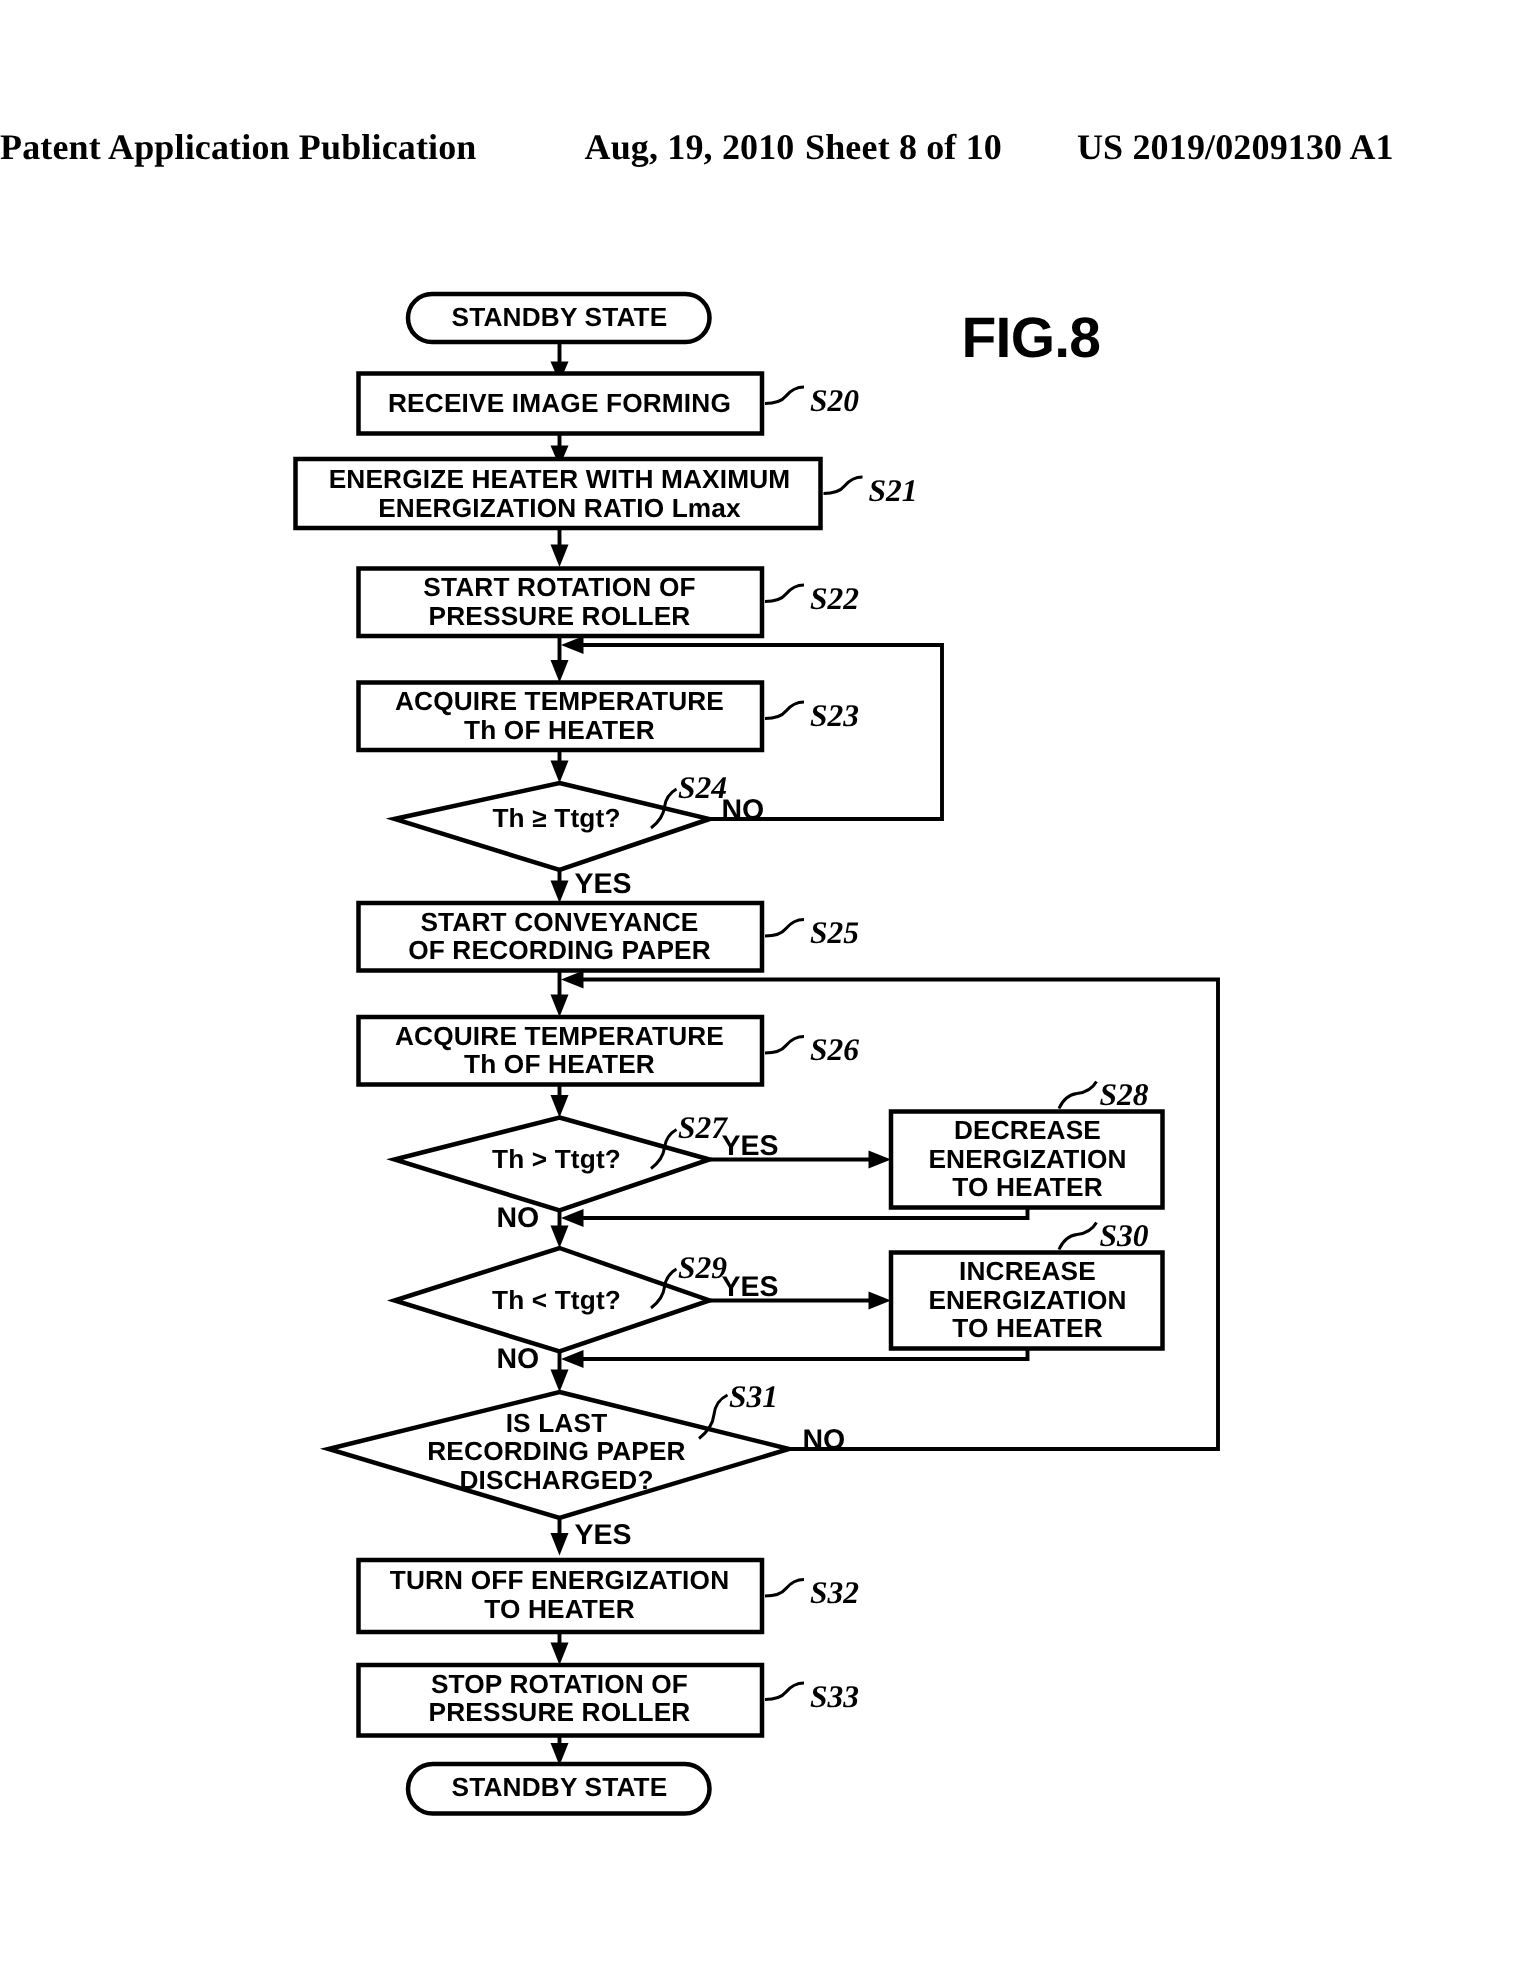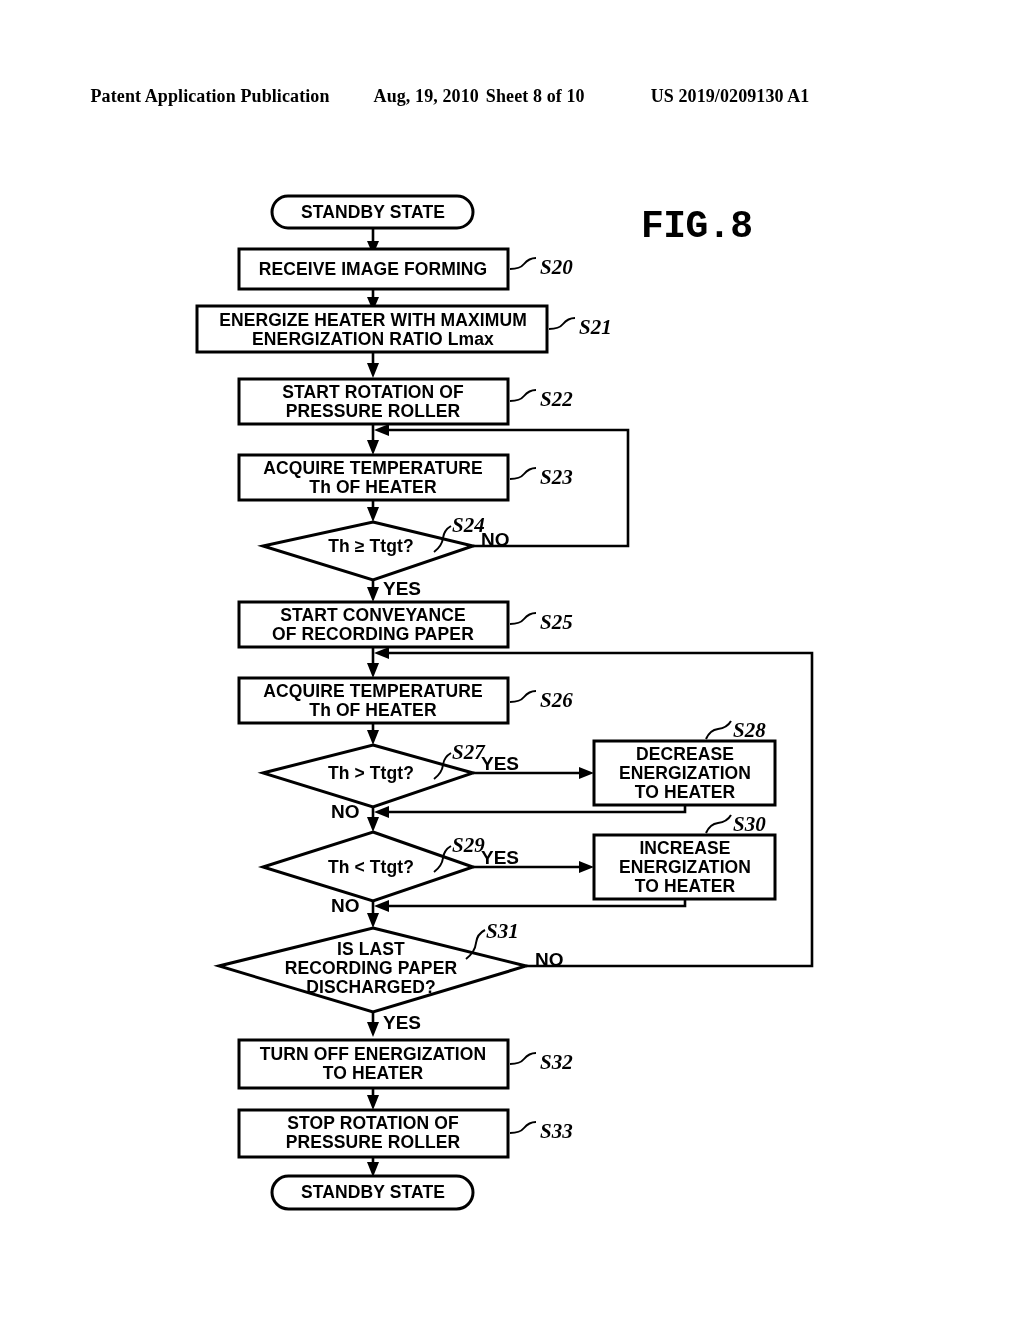--- a/index.html
+++ b/index.html
@@ -16,40 +16,39 @@
     font-family: "Liberation Sans", sans-serif;
   }
   
   #patent-header {
     position: absolute;
     left: 0;
     top: 86px;
     width: 900px;
     height: 26px;
     display: flex;
-    justify-content: center;
     align-items: baseline;
     font-family: "Liberation Serif", serif;
     font-weight: bold;
-    font-size: 18px;
+    font-size: 24px;
     color: #000000;
     letter-spacing: 0.1px;
     white-space: nowrap;
   }
   #patent-header .hdr-pub { margin-right: 44px; }
-  #patent-header .hdr-date { margin-right: 7px; }
-  #patent-header .hdr-sheet { margin-right: 66px; }
+  #patent-header .hdr-date { margin-right: 7px; margin-left: 28px; }
+  #patent-header .hdr-sheet { margin-right: 50px; }
   #patent-header .hdr-num { }
 
   
   #fig-label {
     position: absolute;
     left: 641px;
     top: 205px;
-    font-family: Liberation Mono, monospace;
+    font-family: Liberation Sans, sans-serif;
     font-weight: bold;
     font-size: 38px;
     letter-spacing: -0.5px;
     color: #000000;
     text-align: right;
   }
 
   
   #flow-svg {
     position: absolute;

